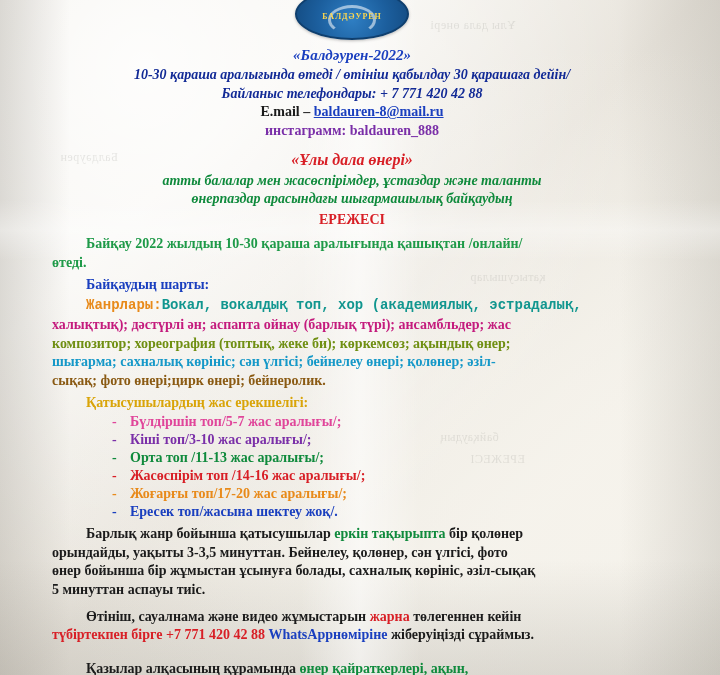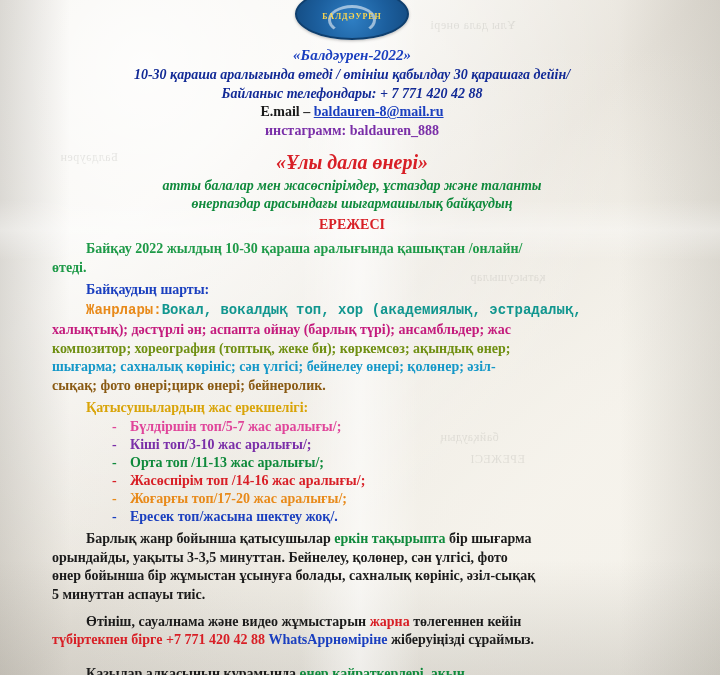--- a/index.html
+++ b/index.html
@@ -102,21 +102,21 @@
     margin: 0 0 1px 0;
     line-height: 1.26;
   }
   .ctr { text-align: center; }
   .just { text-align: justify; }
   .b { font-weight: bold; }
   .i { font-style: italic; }
   .u { text-decoration: underline; }
   .s14 { font-size: 14px; }
   .s15 { font-size: 15px; }
-  .s16 { font-size: 20px; }
+  .s16 { font-size: 16px; }
 
   .indent { text-indent: 34px; }
 
   .blue   { color: #1a3fbf; }
   .navy   { color: #122a96; }
   .green  { color: #0f8a3c; }
   .green2 { color: #1e9a48; }
   .red    { color: #d81f26; }
   .orange { color: #e88a1a; }
   .purple { color: #7a2fa8; }
@@ -215,21 +215,21 @@
       <ul class="list">
         <li class="pink"><span class="dash">-</span><span>Бүлдіршін топ/5-7 жас аралығы/;</span></li>
         <li class="purple"><span class="dash">-</span><span>Кіші топ/3-10 жас аралығы/;</span></li>
         <li class="green"><span class="dash">-</span><span>Орта топ /11-13 жас аралығы/;</span></li>
         <li class="red"><span class="dash">-</span><span>Жасөспірім топ /14-16 жас аралығы/;</span></li>
         <li class="orange"><span class="dash">-</span><span>Жоғарғы топ/17-20 жас аралығы/;</span></li>
         <li class="blue"><span class="dash">-</span><span>Ересек топ/жасына шектеу жоқ/.</span></li>
       </ul>
 
       <div class="line just s14 b dark indent" style="margin-top:5px;">
-        <span>Барлық  жанр  бойынша  қатысушылар </span><span class="green">еркін  тақырыпта</span><span>  бір  шығарма</span>
+        <span>Барлық  жанр  бойынша  қатысушылар </span><span class="green">еркін  тақырыпта</span><span>  бір  қолөнер</span>
       </div>
       <div class="line just s14 b dark">орындайды,  уақыты  3-3,5 минуттан.  Бейнелеу,  қолөнер,  сән  үлгісі,  фото</div>
       <div class="line just s14 b dark">өнер бойынша бір жұмыстан ұсынуға болады, сахналық көрініс, әзіл-сықақ</div>
       <div class="line just s14 b dark">5 минуттан аспауы тиіс.</div>
 
       <div class="line just s14 b dark indent" style="margin-top:9px;">
         <span>Өтініш,  сауалнама  және  видео  жұмыстарын </span><span class="red">жарна</span><span> төлегеннен кейін</span>
       </div>
       <div class="line just s14 b">
         <span class="red">түбіртекпен бірге +7 771 420 42 88 </span><span class="blue">WhatsАppнөміріне</span><span class="dark"> жіберуіңізді сұраймыз.</span>

